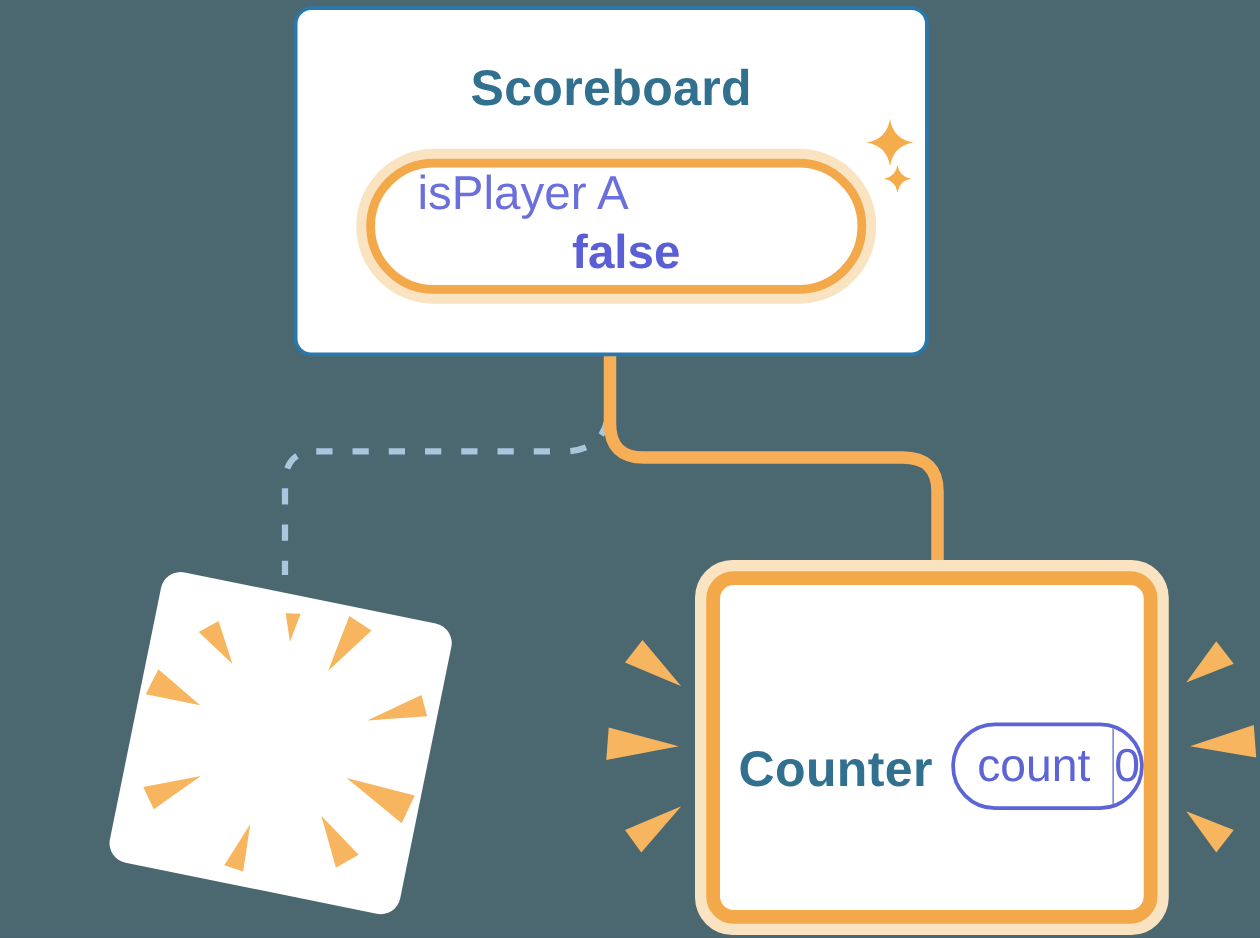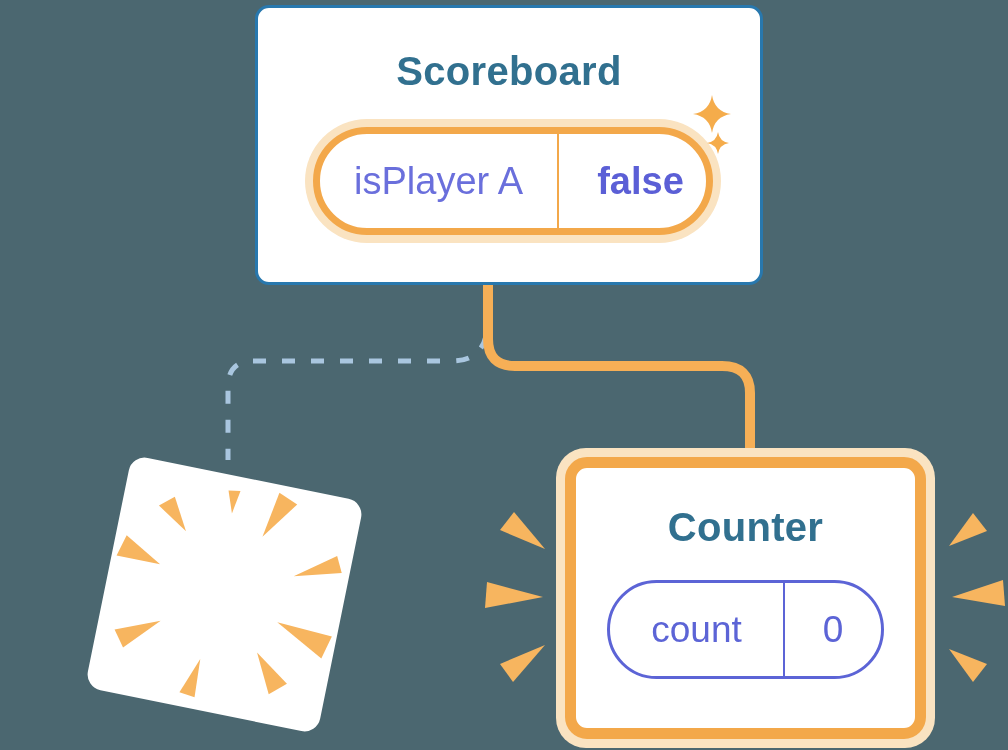--- a/index.html
+++ b/index.html
@@ -11,35 +11,35 @@
   }
   svg.layer{position:absolute;left:0;top:0;pointer-events:none;}
   #svg-under{z-index:1;}
   #svg-over{z-index:3;}
 
   .card{
     position:absolute;background:#FFFFFF;box-sizing:border-box;z-index:2;
   }
   #scoreboard-card{
     left:235px;top:5px;width:508px;height:280px;
-    border:3px solid #2878AE;border-radius:14px;margin-left:20px;
+    border:3px solid #2878AE;border-radius:14px;
   }
   .card-title{
     position:absolute;left:0;width:100%;text-align:center;
     color:#31708F;font-size:40px;font-weight:600;line-height:46px;
     letter-spacing:0.3px;
   }
   #scoreboard-title{top:40px;}
 
   #scoreboard-pill{
     position:absolute;left:55px;top:119px;width:400px;height:108px;
     box-sizing:border-box;background:#fff;
     border:7px solid #F3A84A;border-radius:54px;
     box-shadow:0 0 0 8px #FAE3C1;
-    display:flex;align-items:stretch;overflow:hidden;
+    display:flex;align-items:stretch;overflow:hidden;flex-direction:column;
   }
   .pill-label,.pill-value{
     display:flex;align-items:center;justify-content:center;
     font-size:38px;color:#6A6FDC;
   }
   #scoreboard-pill .pill-label{width:237px;}
   #scoreboard-pill .pill-divider{width:2px;background:#F3A84A;}
   #scoreboard-pill .pill-value{flex:1;font-weight:700;color:#5B5FD6;padding-left:16px;}
 
   #destroyed-card{
@@ -47,25 +47,25 @@
     border-radius:16px;transform:rotate(11.5deg);
   }
 
   #counter-card{
     left:556px;top:448px;width:379px;height:300px;
     background:#FAE3C1;border-radius:30px;padding:9px;
   }
   #counter-inner{
     box-sizing:border-box;width:100%;height:100%;
     background:#fff;border:11px solid #F3A84A;border-radius:22px;
-    display:flex;flex-direction:column;align-items:center;
+    display:flex;flex-direction:row;align-items:center;
   }
   #counter-title{position:static;margin-top:36px;}
   #counter-pill{
-    box-sizing:border-box;margin-top:30px;width:277px;height:99px;
+    box-sizing:border-box;margin-top:30px;width:277px;height:70px;
     border:3px solid #5C64D6;border-radius:50px;background:#fff;
     display:flex;align-items:stretch;overflow:hidden;
   }
   #counter-pill .pill-label{width:173px;font-size:37px;color:#5C64D6;}
   #counter-pill .pill-divider{width:2px;background:#5C64D6;}
   #counter-pill .pill-value{flex:1;font-size:37px;color:#5C64D6;}
 </style>
 </head>
 <body>
 

